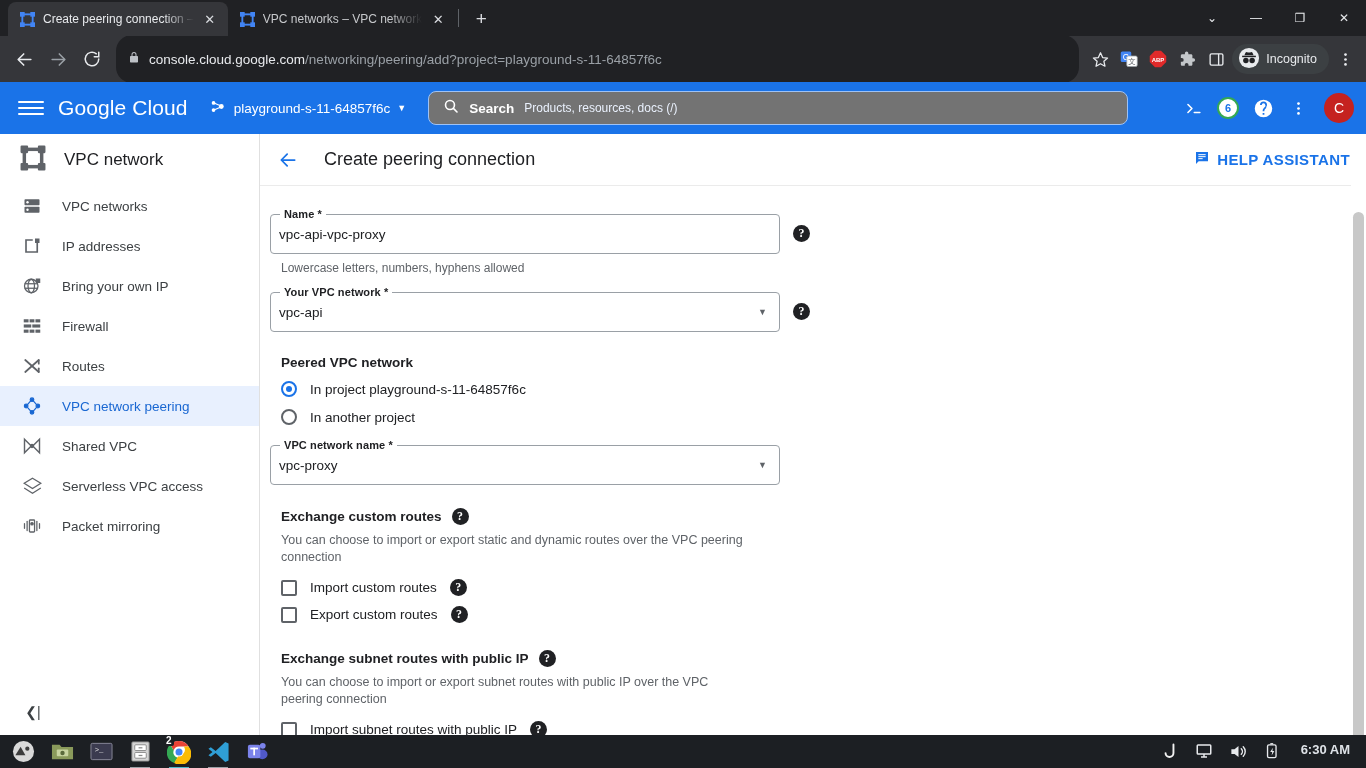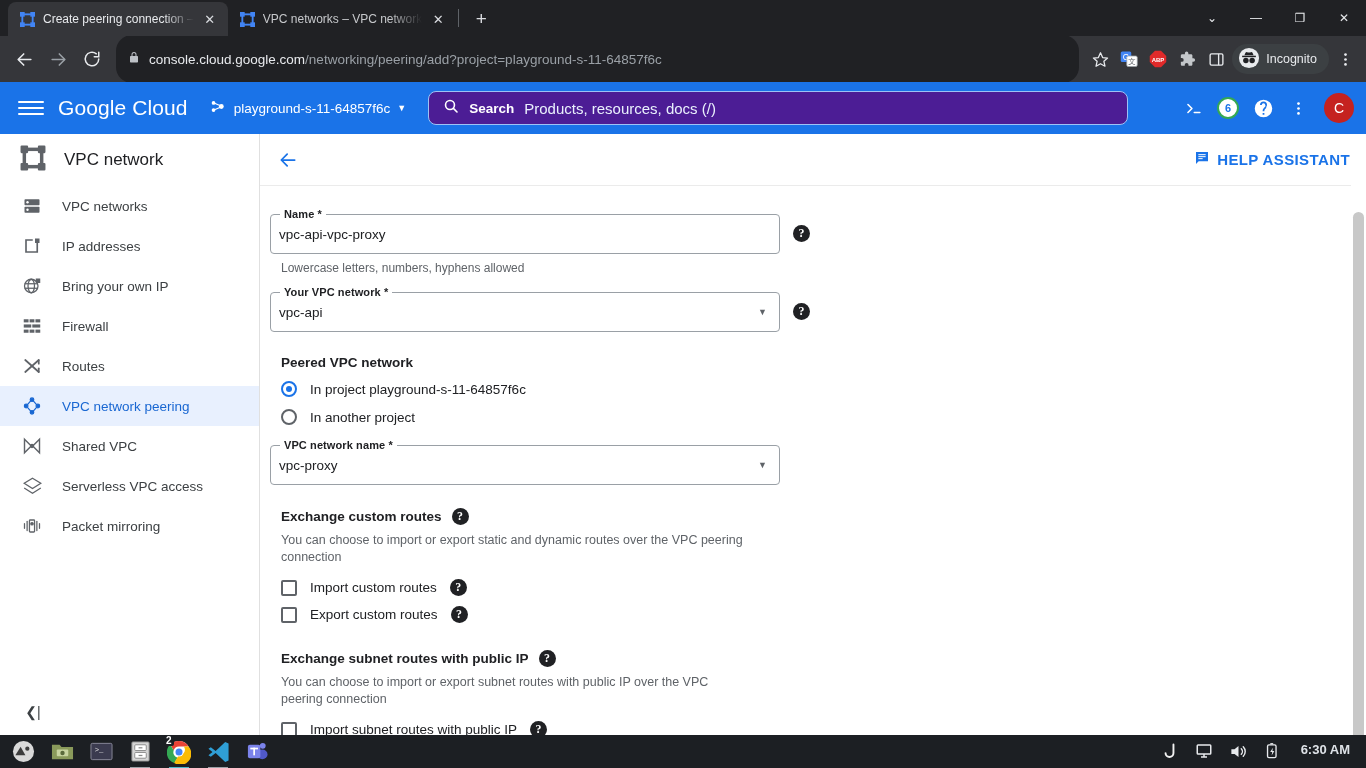--- a/index.html
+++ b/index.html
@@ -56,25 +56,25 @@
   .page { width:1366px; height:653px; background:#fff; position:relative; overflow:hidden; }
 
   .gc-header { height:52px; background:#1a73e8; display:flex; align-items:center; padding:0 12px 0 18px; gap:0; }
   .hamburger { width:26px; height:26px; display:flex; flex-direction:column; justify-content:center; gap:4px; margin-right:14px; }
   .hamburger span { display:block; height:2px; background:#fff; border-radius:1px; }
   .gc-logo { color:#fff; font-size:21px; letter-spacing:.1px; white-space:nowrap; }
   .gc-logo b { font-weight:400; }
   .proj-chip { display:flex; align-items:center; gap:7px; margin-left:22px; color:#fff; font-size:13.5px; white-space:nowrap; }
   .searchbar {
     margin-left:22px; flex:1; max-width:700px; height:34px;
-    border:1px solid #9ec2f5; border-radius:8px; background:#4c1d95;
+    border:1px solid #9ec2f5; border-radius:8px; background:#737373;
     display:flex; align-items:center; padding:0 14px; gap:10px; color:#fff;
   }
   .searchbar .s-label { font-weight:bold; font-size:13.5px; }
-  .searchbar .s-ph { font-size:15px; color:#eaf1fd; }
+  .searchbar .s-ph { font-size:12px; color:#eaf1fd; }
   .gc-right { margin-left:auto; display:flex; align-items:center; gap:3px; padding-left:18px; }
   .gc-ic { width:32px; height:32px; display:flex; align-items:center; justify-content:center; color:#fff; }
   .badge6 {
     width:22px; height:22px; border-radius:50%; background:#fff; color:#1a73e8;
     border:2px solid #34a853; display:flex; align-items:center; justify-content:center;
     font-size:11px; font-weight:bold;
   }
   .avatar { width:30px; height:30px; border-radius:50%; background:#c5221f; color:#fff;
     display:flex; align-items:center; justify-content:center; font-size:14px; margin-left:7px; }
 
@@ -490,20 +490,21 @@
       </div>
 
       <div class="main">
         <div class="main-head">
           <div class="back-arrow">
             <svg width="20" height="20" viewBox="0 0 24 24" fill="none" stroke="#1a73e8" stroke-width="2.1" stroke-linecap="round" stroke-linejoin="round">
                 <line x1="20" y1="12" x2="4.5" y2="12"></line>
                 <polyline points="11 19 4 12 11 5"></polyline>
               </svg>
           </div>
+          <div class="main-title">Create peering connection</div>
           <div class="help-assist">
             <span>
               <svg width="16" height="16" viewBox="0 0 24 24" fill="#1a73e8">
                   <path d="M3 3h18v14H7l-4 4z"></path>
                   <g stroke="#fff" stroke-width="1.5">
                     <line x1="6.5" y1="7" x2="17.5" y2="7"></line>
                     <line x1="6.5" y1="10" x2="17.5" y2="10"></line>
                     <line x1="6.5" y1="13" x2="13" y2="13"></line>
                   </g>
                 </svg>

